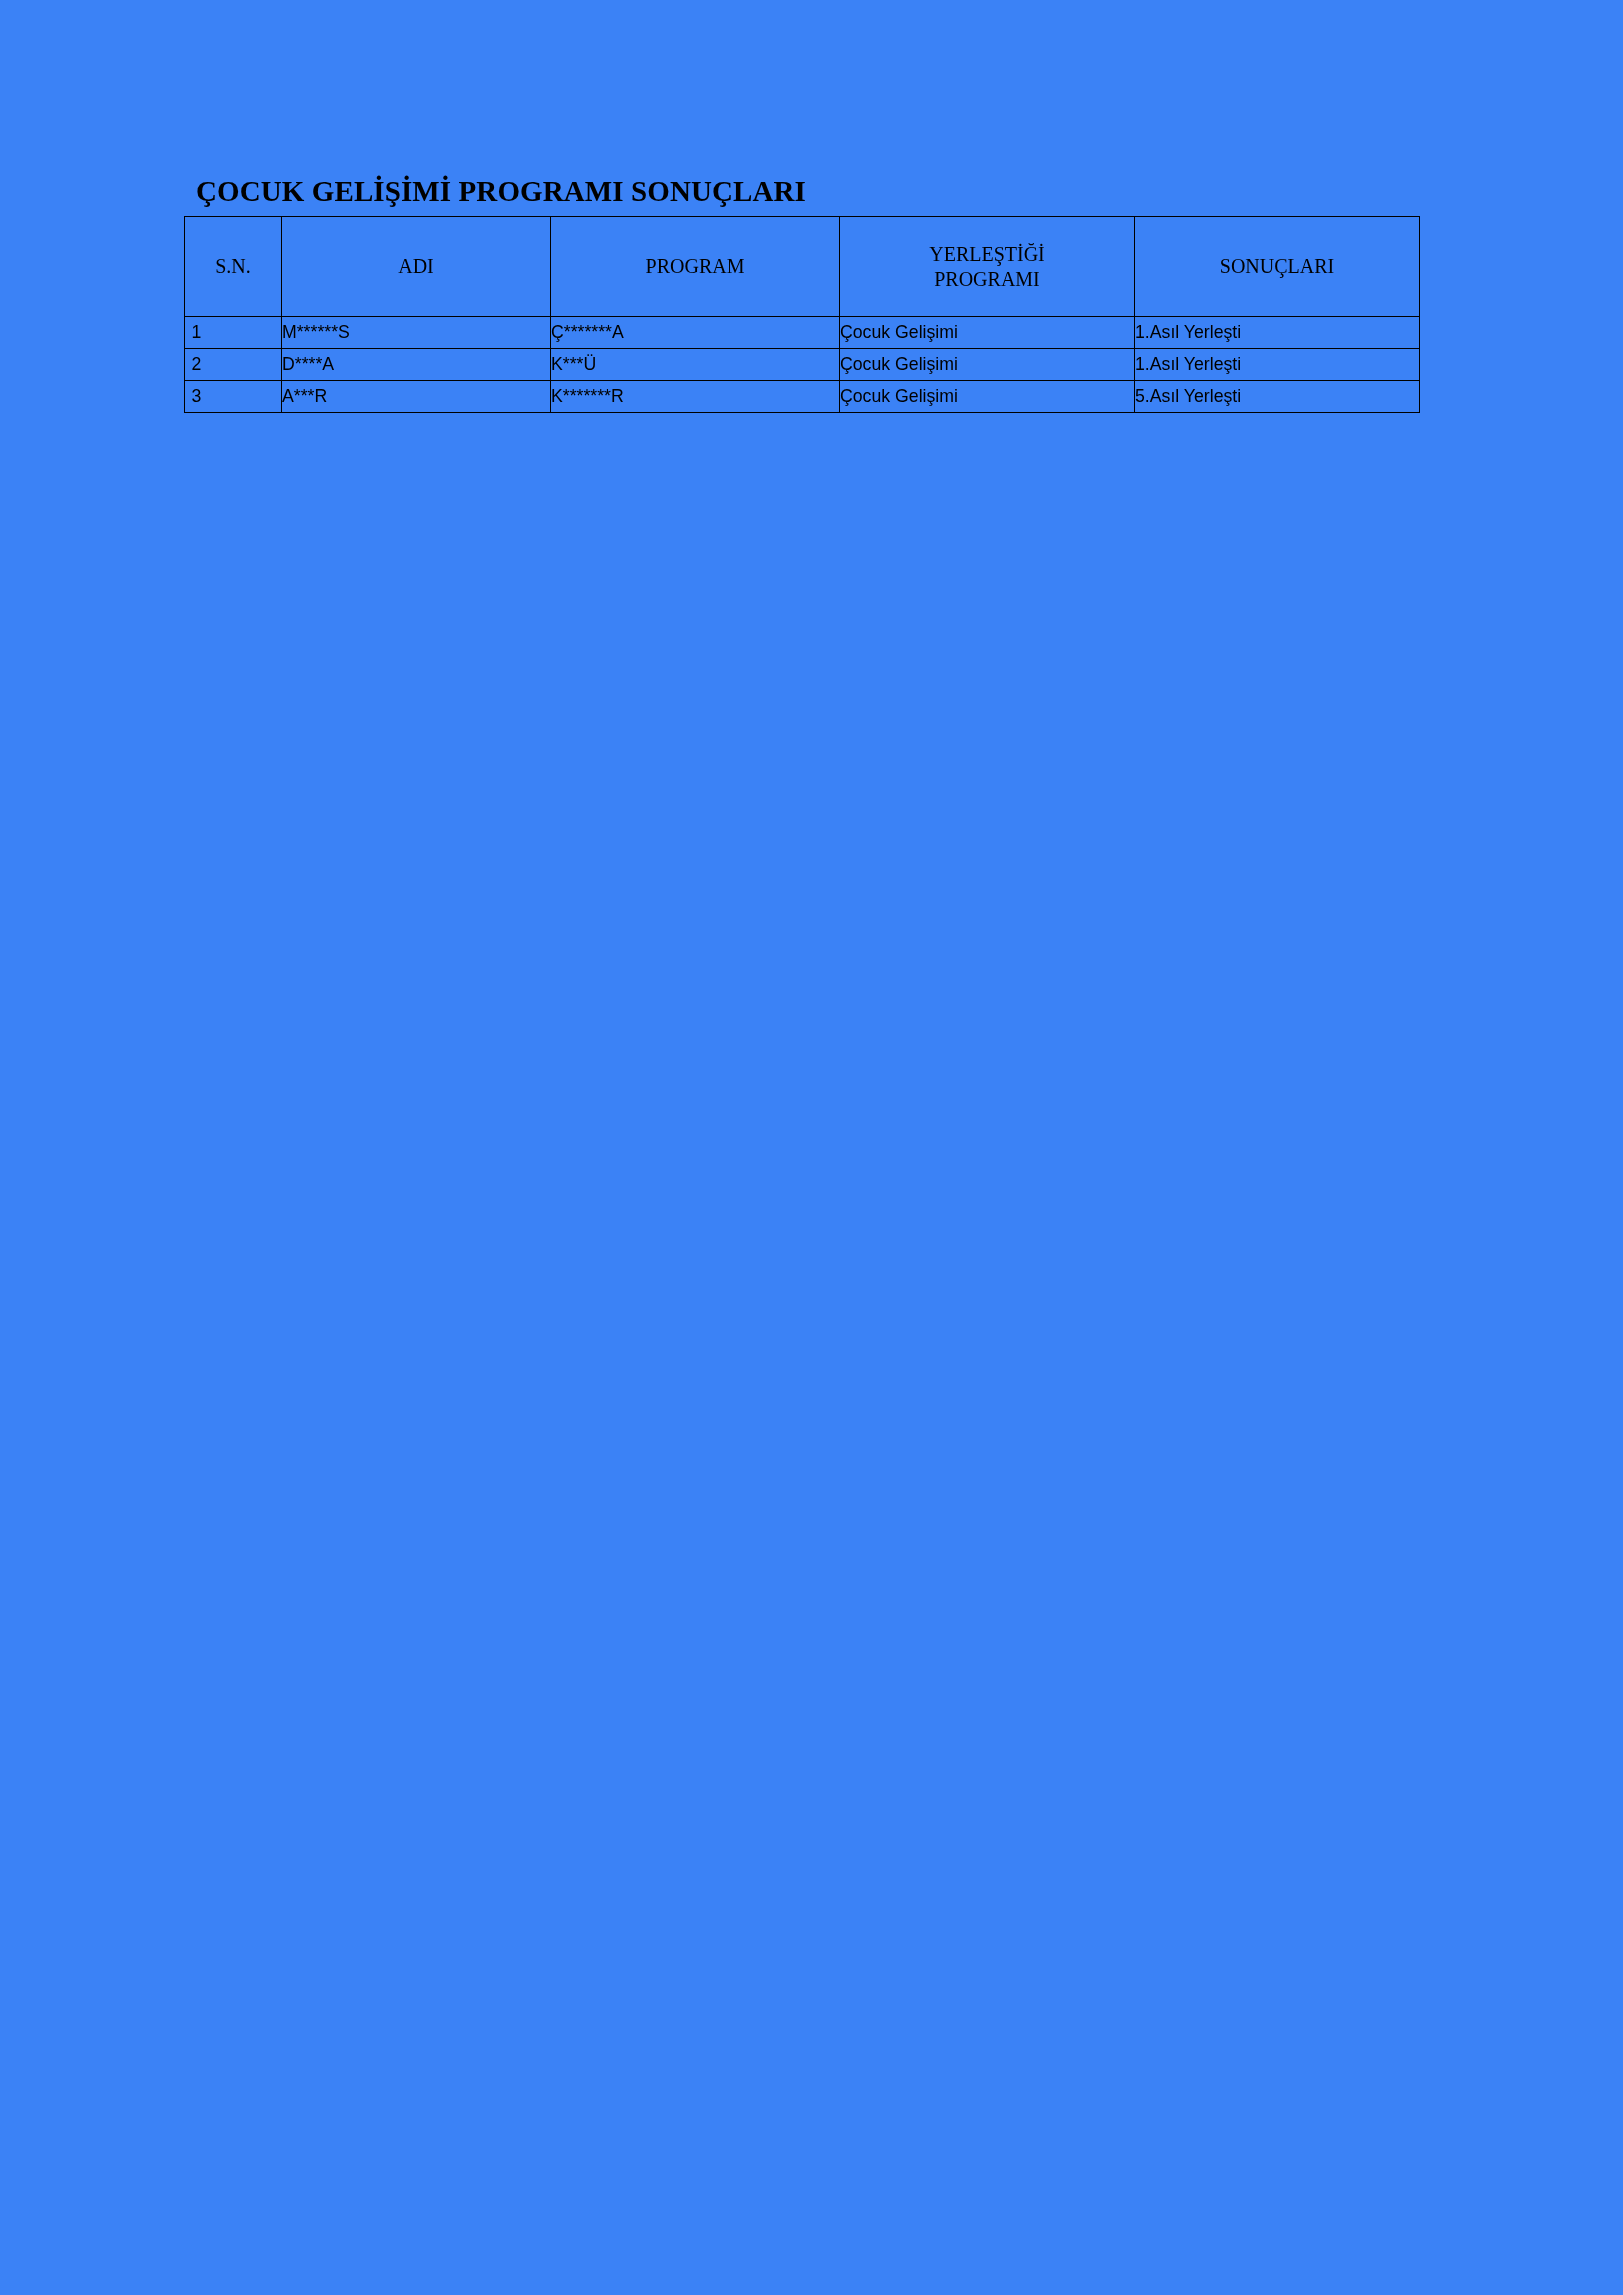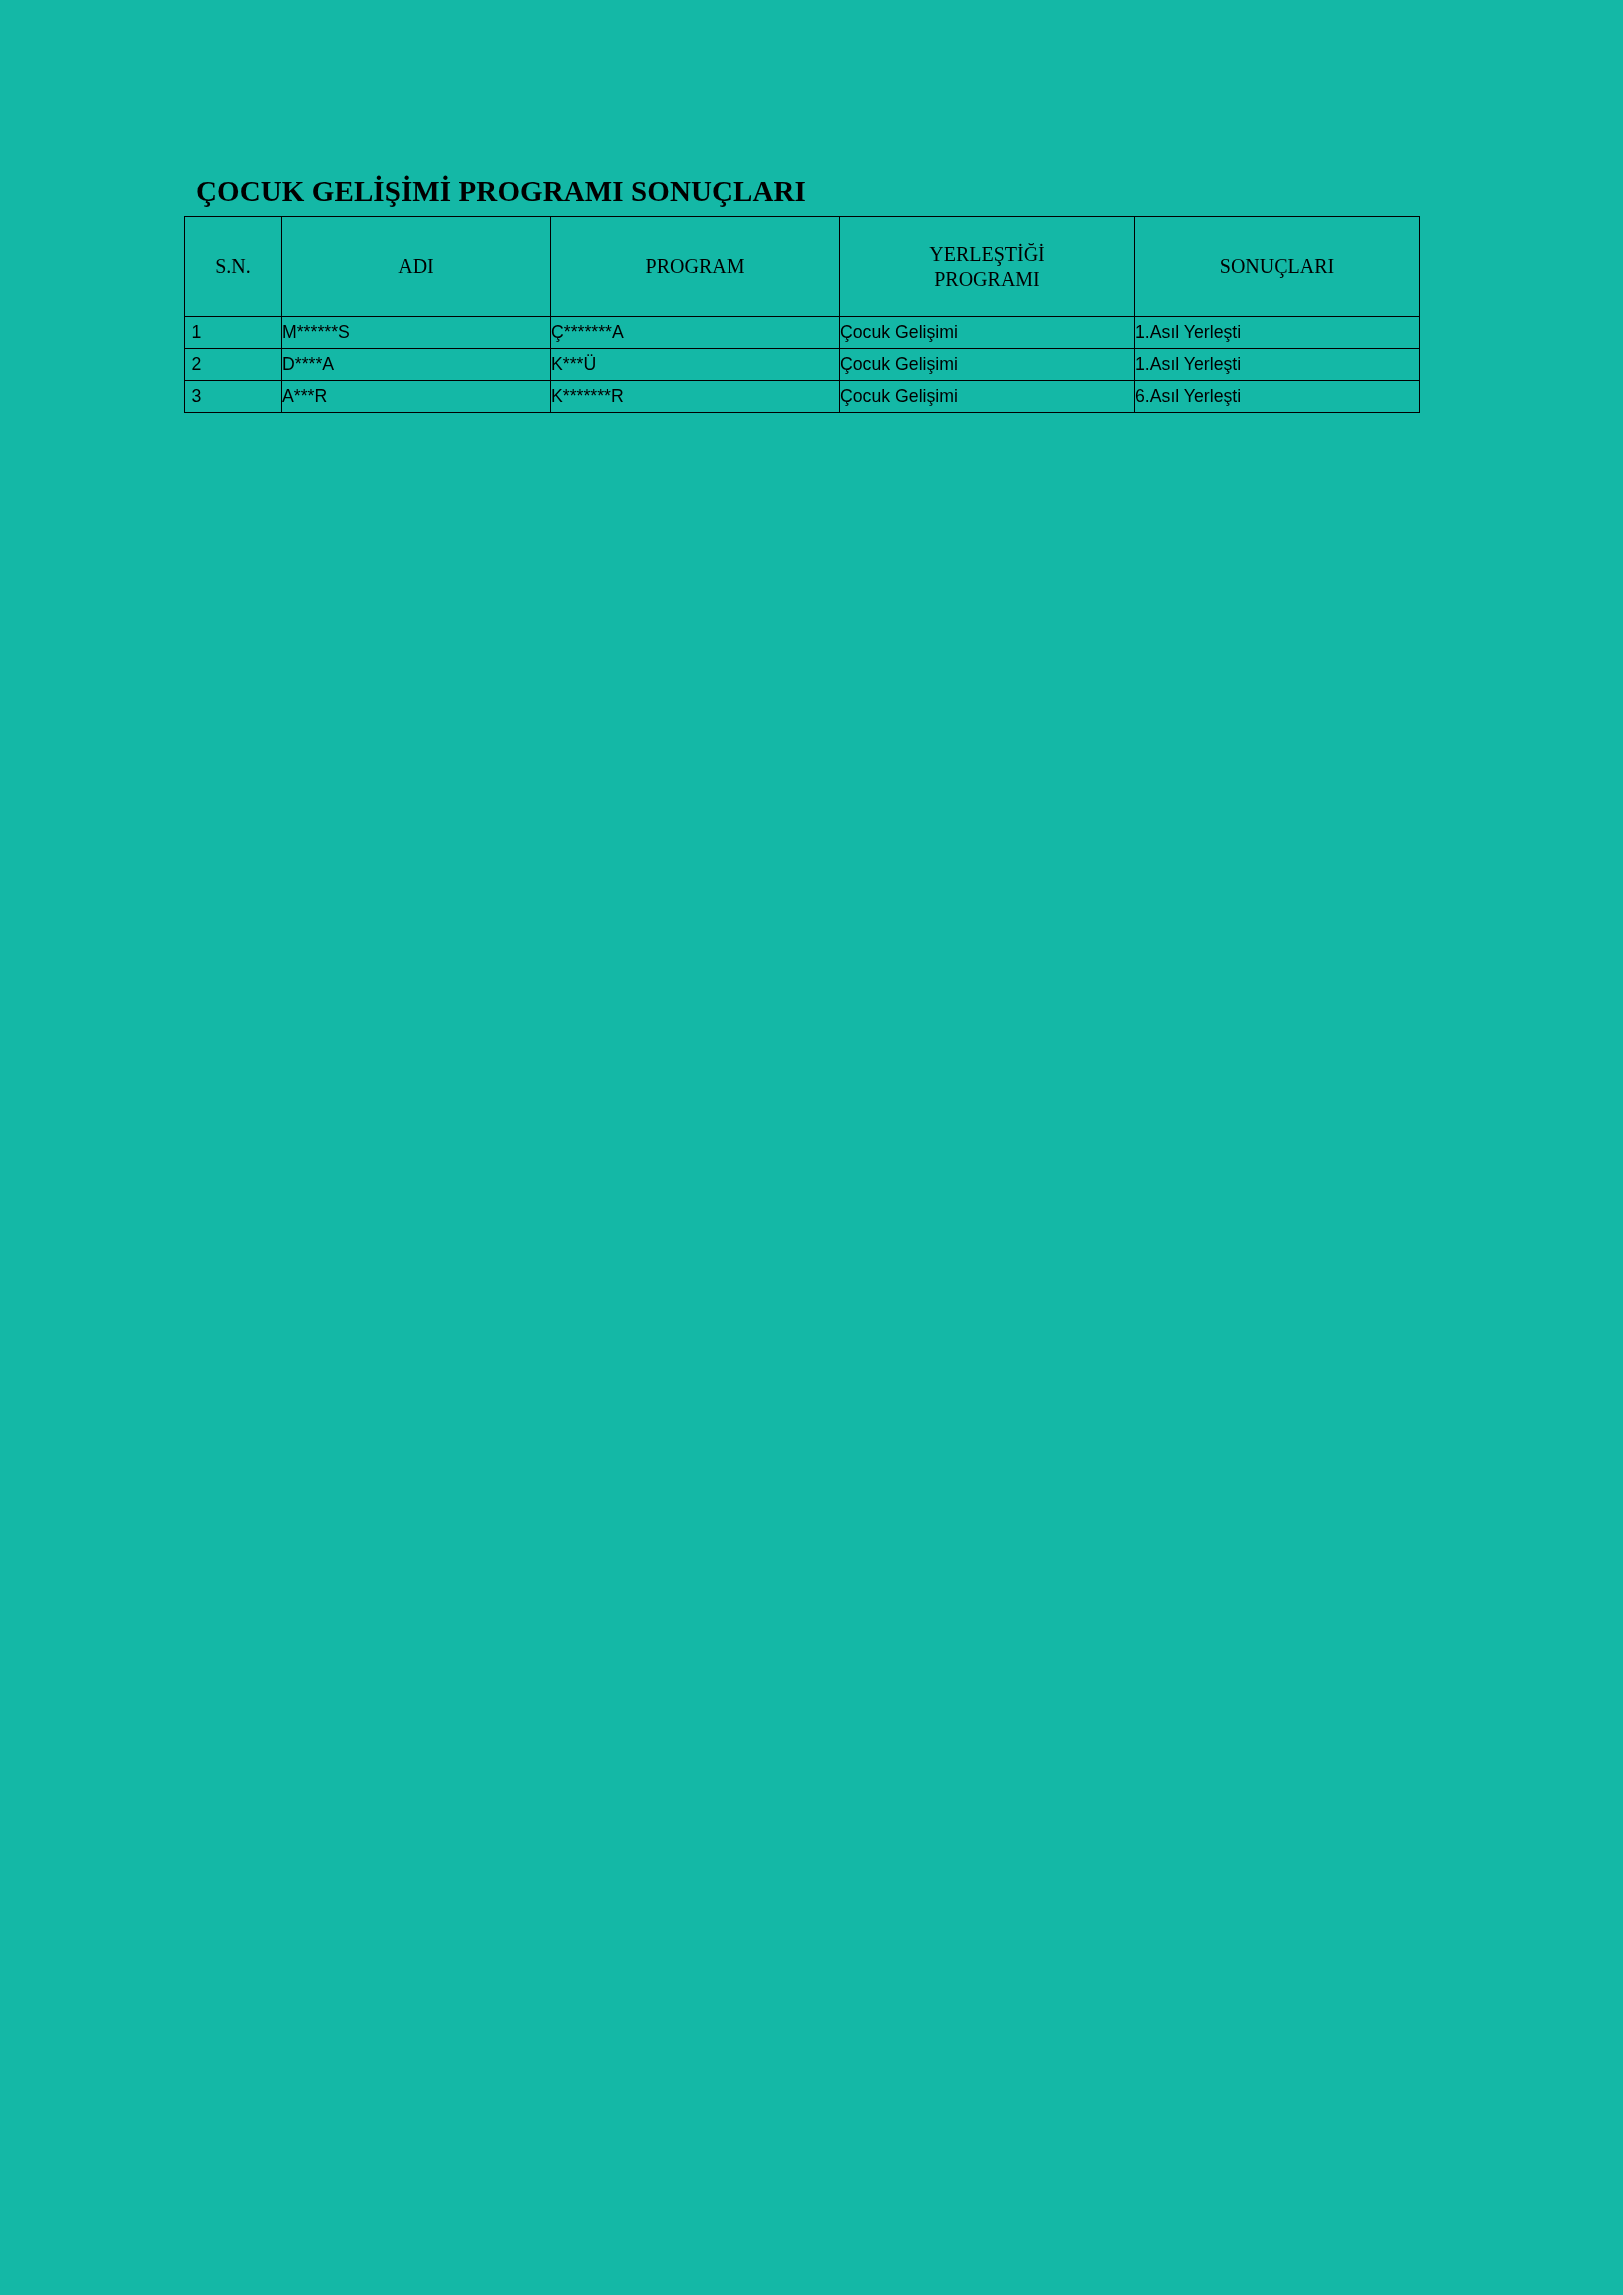--- a/index.html
+++ b/index.html
@@ -13,21 +13,21 @@
     font-family: "Liberation Serif", serif;
     color: #000000;
     position: relative;
   }
   .page {
     position: absolute;
     left: 0;
     top: 0;
     width: 1623px;
     height: 2295px;
-    background: #14b8a6;
+    background: #3b82f6;
   }
   .doc-title {
     position: absolute;
     left: 196px;
     top: 175px;
     font-family: "Liberation Serif", serif;
     font-size: 29px;
     font-weight: bold;
     letter-spacing: 0.1px;
     white-space: nowrap;
@@ -109,19 +109,19 @@
         <td>D****A</td>
         <td>K***Ü</td>
         <td>Çocuk Gelişimi</td>
         <td>1.Asıl Yerleşti</td>
       </tr>
       <tr>
         <td class="sn-cell">3</td>
         <td>A***R</td>
         <td>K*******R</td>
         <td>Çocuk Gelişimi</td>
-        <td>6.Asıl Yerleşti</td>
+        <td>5.Asıl Yerleşti</td>
       </tr>
     </tbody>
   </table>
 
 </div>
 
 
 </body></html>

